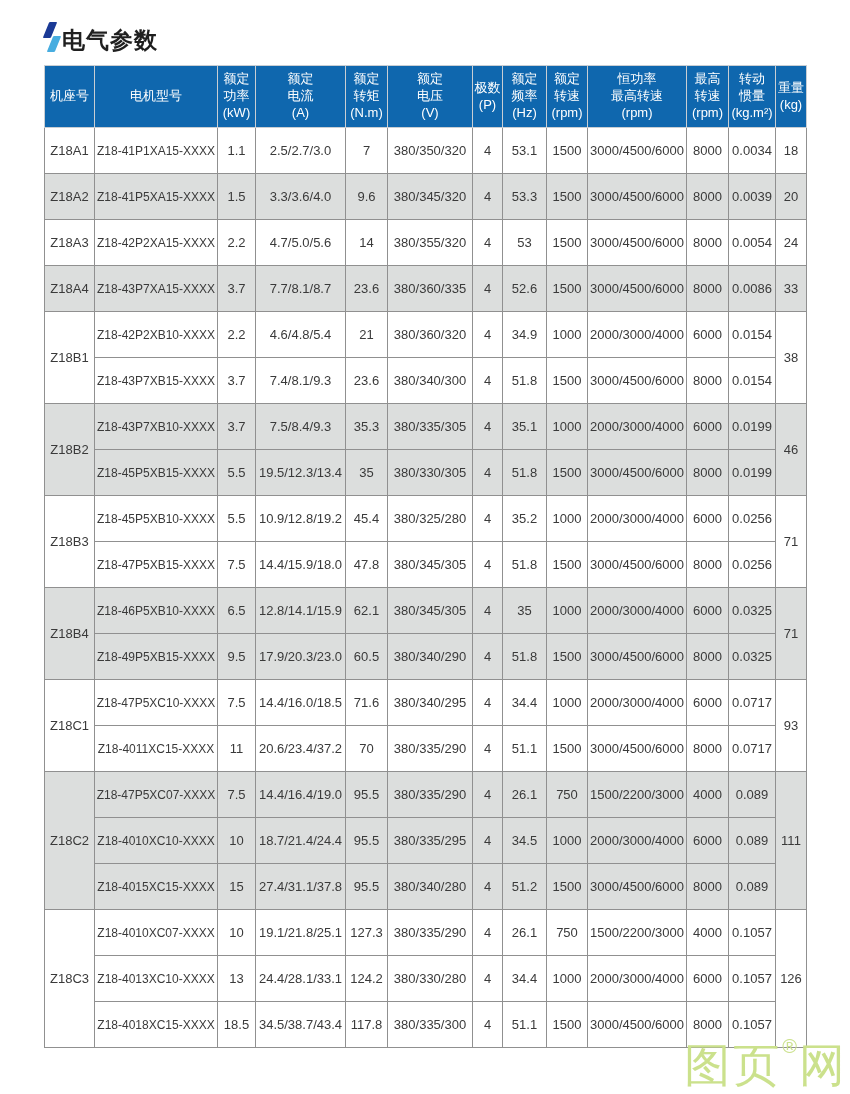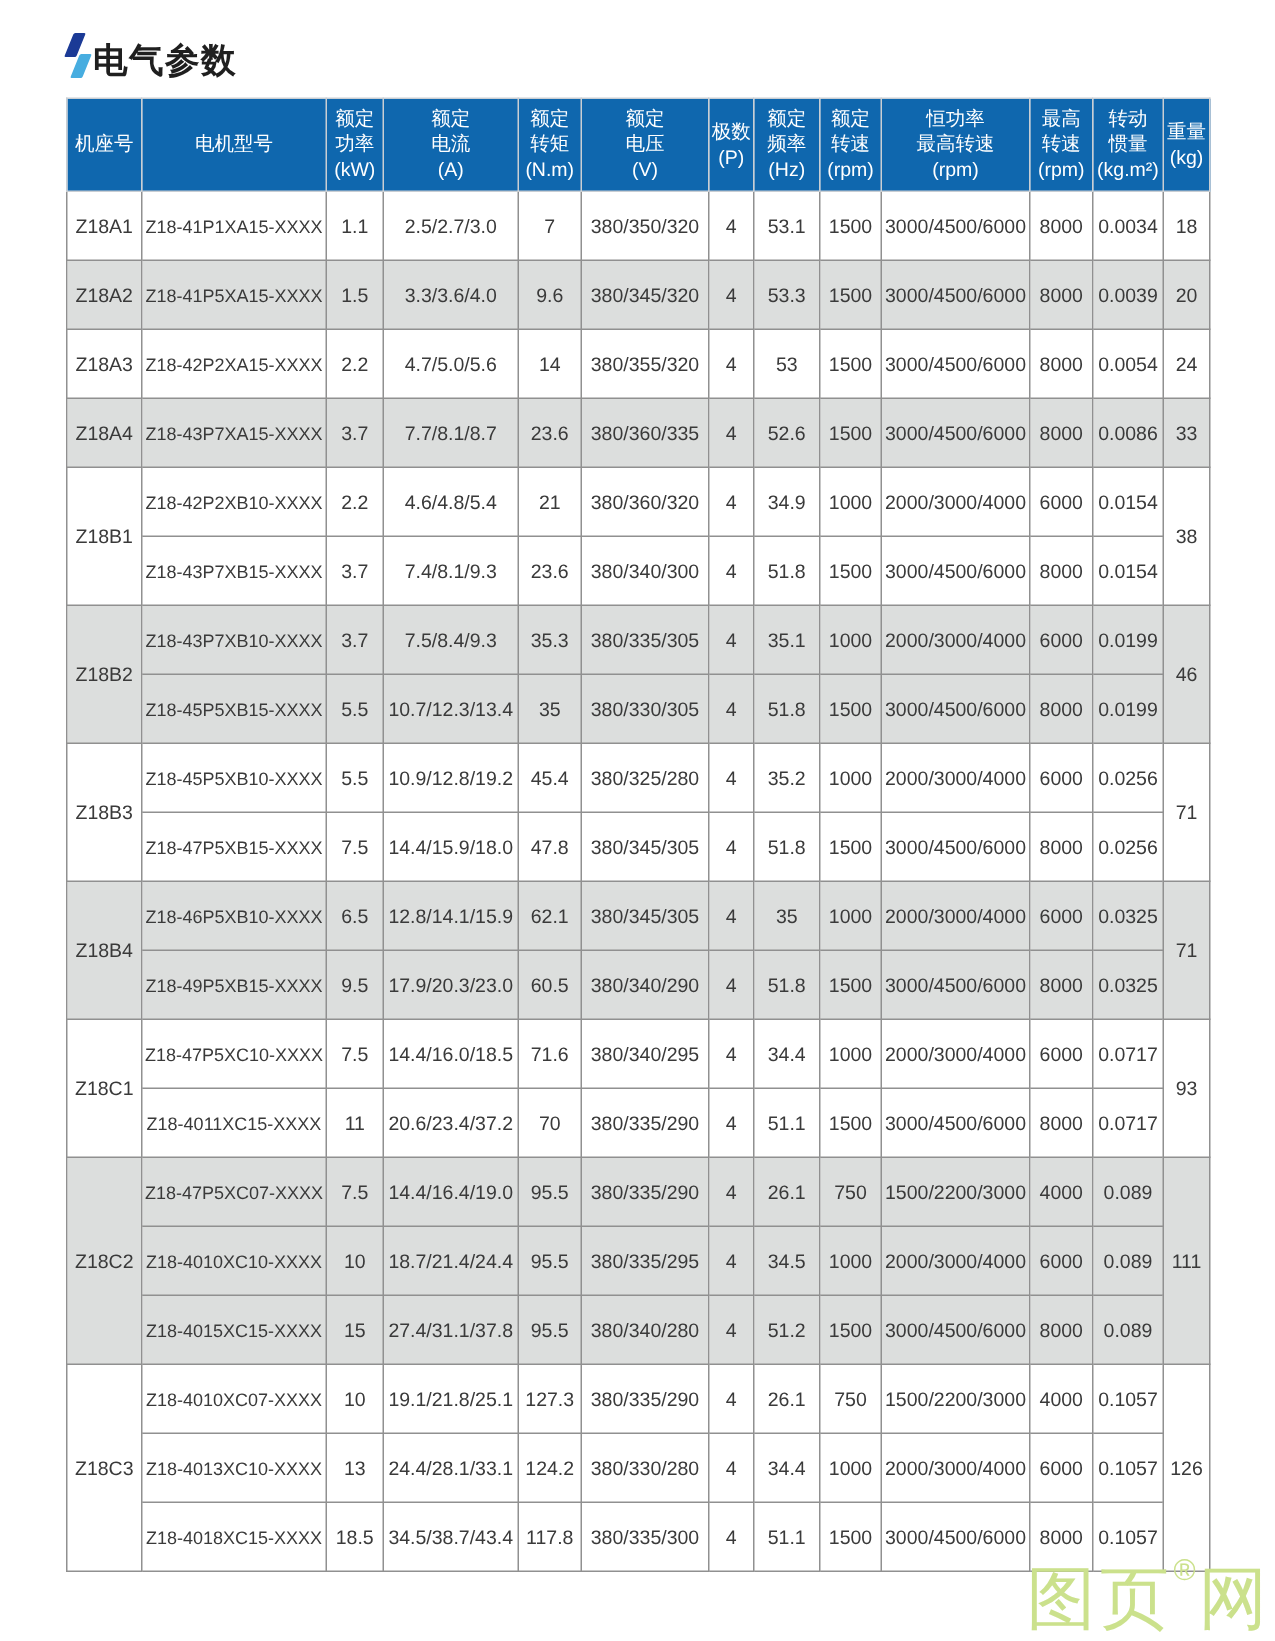--- a/index.html
+++ b/index.html
@@ -203,21 +203,21 @@
         <td>35.1</td>
         <td>1000</td>
         <td>2000/3000/4000</td>
         <td>6000</td>
         <td>0.0199</td>
         <td rowspan="2">46</td>
       </tr>
       <tr class="shade">
         <td class="model">Z18-45P5XB15-XXXX</td>
         <td>5.5</td>
-        <td>10.7/12.3/13.4</td>
+        <td>19.5/12.3/13.4</td>
         <td>35</td>
         <td>380/330/305</td>
         <td>4</td>
         <td>51.8</td>
         <td>1500</td>
         <td>3000/4500/6000</td>
         <td>8000</td>
         <td>0.0199</td>
       </tr>
       <tr>

